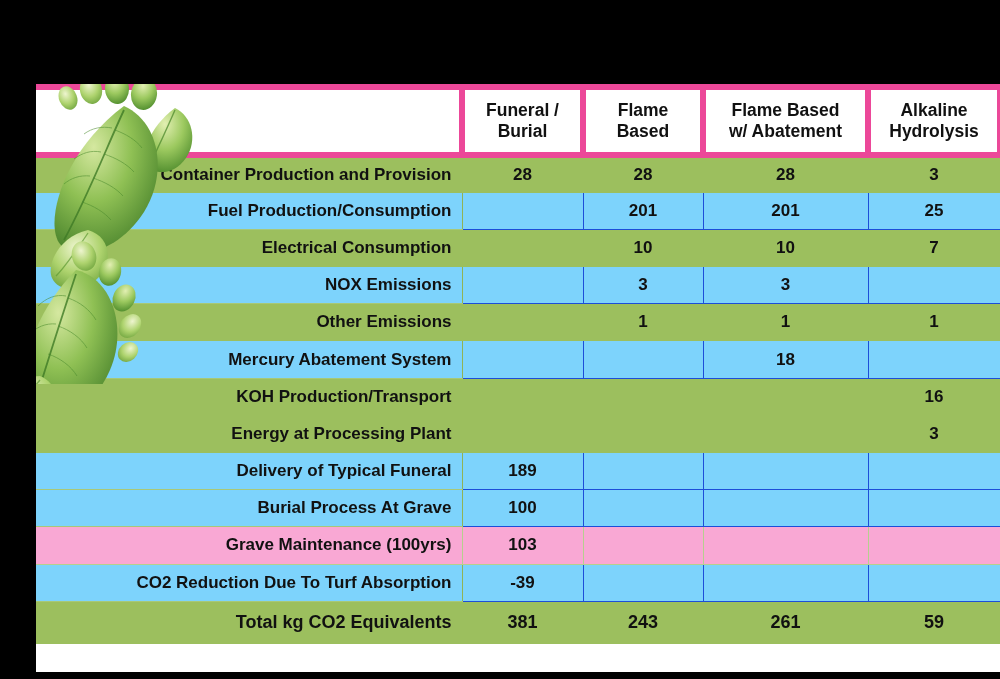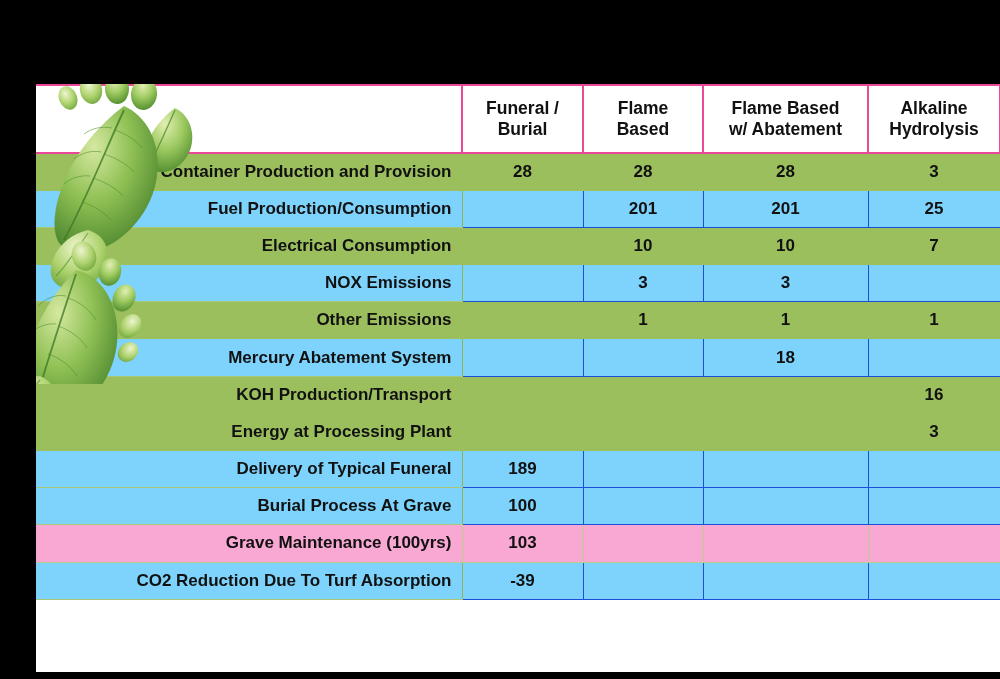--- a/index.html
+++ b/index.html
@@ -66,21 +66,21 @@
   table.footprint-table col.c-label { width: 426px; }
   table.footprint-table col.c-0     { width: 121px; }
   table.footprint-table col.c-1     { width: 120px; }
   table.footprint-table col.c-2     { width: 165px; }
   table.footprint-table col.c-3     { width: 132px; }
 
   
   thead tr { height: 68px; }
   thead th {
     background: #ffffff;
-    border: 2px solid #ec4899;
+    border: 6px solid #ec4899;
     font-size: 17.5px;
     font-weight: bold;
     color: #111111;
     text-align: center;
     line-height: 1.22;
     padding: 0 4px;
     vertical-align: middle;
   }
   thead th.corner-cell {
     border-left: none;
@@ -275,20 +275,27 @@
             <td class="val"></td>
             <td class="val"></td>
           </tr>
           <tr class="row-white">
             <td class="lbl">CO2 Reduction Due To Turf Absorption</td>
             <td class="val">-39</td>
             <td class="val"></td>
             <td class="val"></td>
             <td class="val"></td>
           </tr>
+          <tr class="row-total">
+            <td class="lbl">Total  kg CO2 Equivalents</td>
+            <td class="val">381</td>
+            <td class="val">243</td>
+            <td class="val">261</td>
+            <td class="val">59</td>
+          </tr>
         </tbody>
     </table>
   </div>
 
   <div id="footprint-art">
     <svg viewBox="0 0 210 300" xmlns="http://www.w3.org/2000/svg" aria-hidden="true">
       <defs>
         <radialGradient id="lf1" cx="38%" cy="28%" r="82%">
           <stop offset="0%" stop-color="#d5e8a0"></stop>
           <stop offset="45%" stop-color="#8fc054"></stop>

